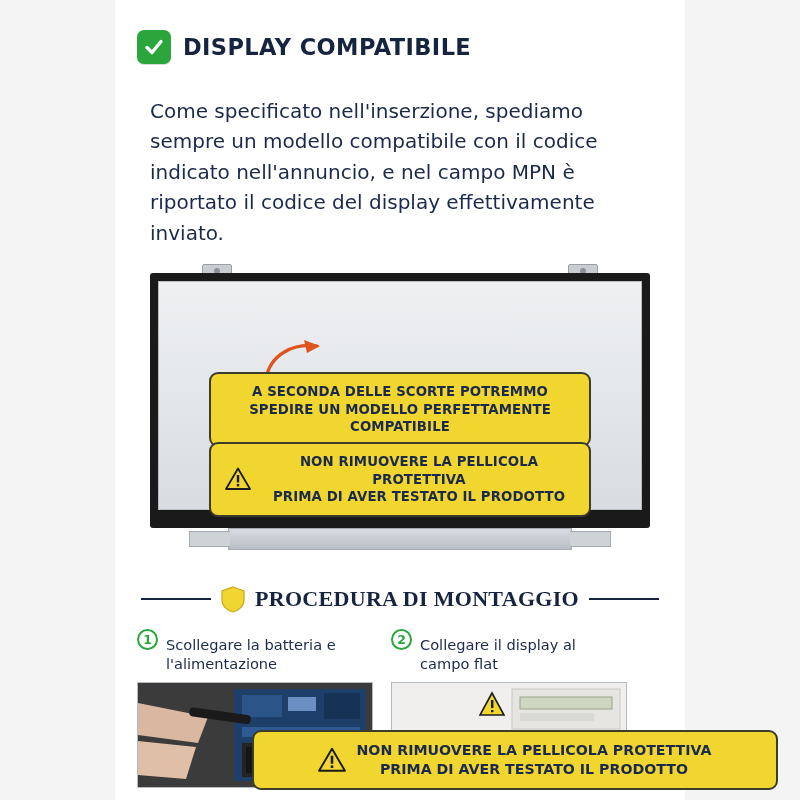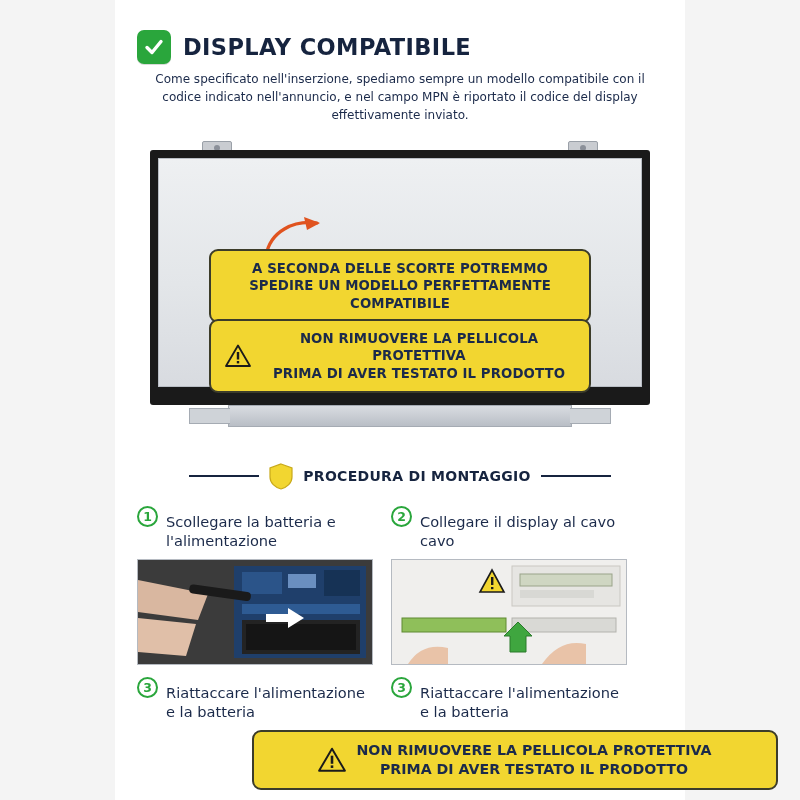--- a/index.html
+++ b/index.html
@@ -33,24 +33,23 @@
     width:34px; height:34px; border-radius:7px;
     background:#2aa63c; display:flex; align-items:center; justify-content:center;
     box-shadow:0 1px 0 rgba(0,0,0,.15);
   }
   .check-box svg { display:block; }
   .head-title {
     font-size:22.5px; font-weight:bold; letter-spacing:.4px;
     color:#16243f;
   }
   .intro {
-    margin:6px auto 0 auto;
+    margin:32px auto 0 auto;
     width:500px;
-    text-align:center;
-    font-size:12px;
+    font-size:20px;
     line-height:1.52;
     color:#1b2a4a;
   }
 
   
   .panel-wrap {
     position:relative;
     margin:16px auto 0 auto;
     width:500px; height:300px;padding-left:38px;
   }
@@ -104,21 +103,21 @@
   .arrow-curve { position:absolute; left:110px; top:72px; }
 
   .warn-tri { flex:0 0 auto; }
 
   
   .sec-head {
     display:flex; align-items:center; justify-content:center;
     gap:10px; margin-top:22px;
   }
   .sec-line { flex:1 1 auto; height:2px; background:#16243f; max-width:70px;}
-  .sec-title { font-size:14px; font-weight:bold; color:#16243f; letter-spacing:.3px;}
+  .sec-title { font-size:22px; font-weight:bold; color:#16243f; letter-spacing:.3px;font-family:Liberation Serif, serif;}
 
   .steps { display:flex; gap:18px; margin-top:14px; }
   .col { width:236px; }
   .step-row { display:flex; gap:8px; align-items:flex-start; }
   .num {
     flex:0 0 auto;
     width:21px; height:21px; border-radius:50%;
     border:2px solid #2aa63c; color:#2aa63c;
     font-size:12.5px; font-weight:bold;
     display:flex; align-items:center; justify-content:center;
@@ -231,21 +230,21 @@
           </div>
           <div class="step-row bottom">
             <span class="num">3</span>
             <span class="step-txt">Riattaccare l'alimentazione e la batteria</span>
           </div>
         </div>
 
         <div class="col">
           <div class="step-row">
             <span class="num">2</span>
-            <span class="step-txt">Collegare il display al cavo cavo</span>
+            <span class="step-txt">Collegare il display al campo flat</span>
           </div>
           <div class="photo right">
             <svg width="100%" height="100%" viewBox="0 0 234 104" preserveAspectRatio="none">
               <rect x="0" y="0" width="234" height="104" fill="#f0efed"></rect>
               <rect x="120" y="6" width="108" height="40" fill="#e6e5e2" stroke="#c9c7c2"></rect>
               <rect x="128" y="14" width="92" height="12" fill="#cfd6c2" stroke="#9aa48a"></rect>
               <rect x="128" y="30" width="74" height="8" fill="#d8d8d4"></rect>
               <polygon points="100,10 112,32 88,32" fill="#f2d630" stroke="#1b1b1b" stroke-width="1.6"></polygon>
               <rect x="99" y="17" width="2.4" height="8" fill="#1b1b1b"></rect>
               <rect x="99" y="27" width="2.4" height="2.2" fill="#1b1b1b"></rect>

